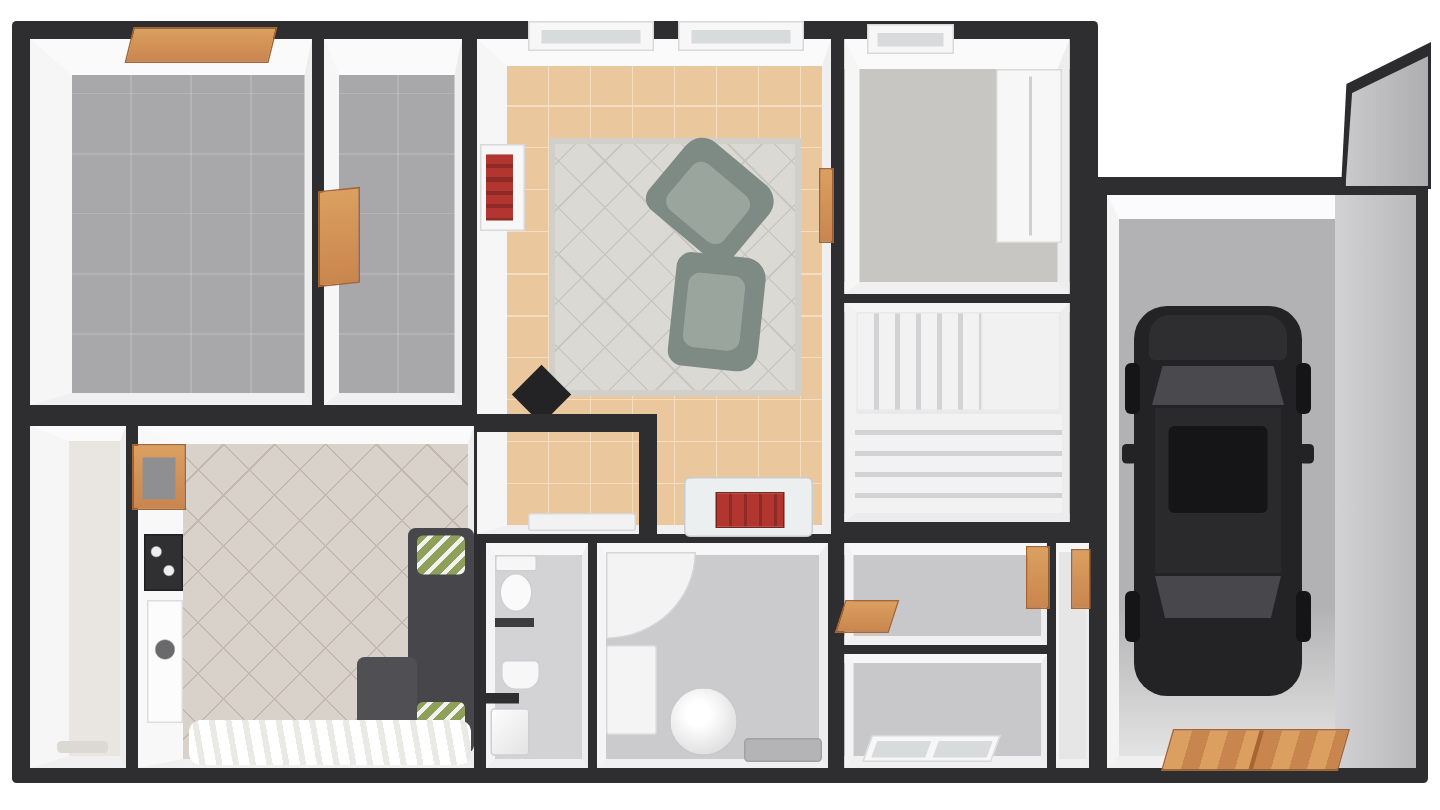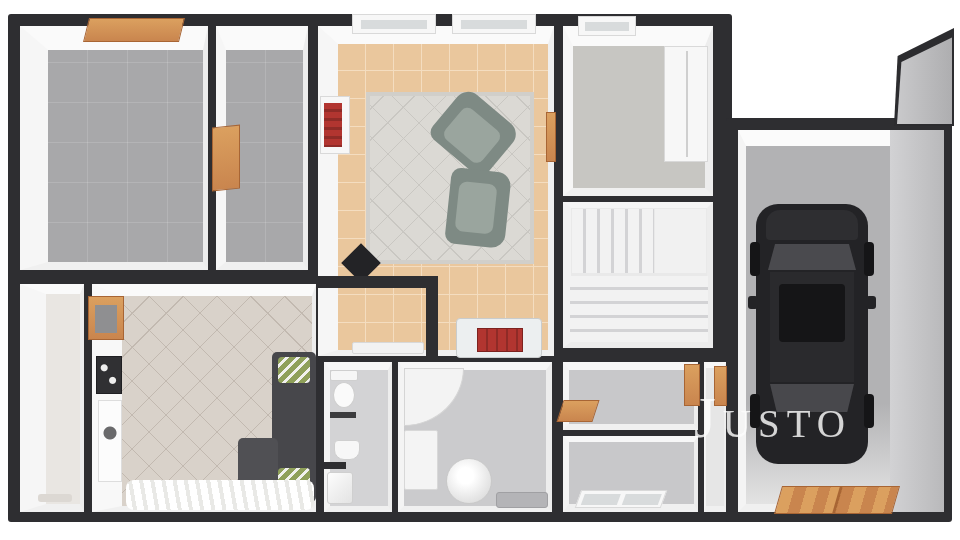--- a/index.html
+++ b/index.html
@@ -165,15 +165,14 @@
     <div class="abs" style="left:23px;top:86px;width:66px;height:58px;background:#151517;border-radius:4px;"></div>
     <div class="abs" style="left:14px;top:186px;width:84px;height:28px;background:#48484c;clip-path:polygon(0 0,100% 0,92% 100%,8% 100%);"></div>
     <div class="abs" style="left:-8px;top:98px;width:10px;height:13px;background:var(--car-body);border-radius:3px;"></div>
     <div class="abs" style="left:110px;top:98px;width:10px;height:13px;background:var(--car-body);border-radius:3px;"></div>
   </div>
 
   <div class="abs wood" style="left:778px;top:486px;width:118px;height:28px;transform:skewX(-16deg);background:repeating-linear-gradient(90deg,var(--wood-light) 0 12px,var(--wood) 12px 24px);">
     <div class="abs" style="left:57px;top:0;width:3px;height:26px;background:var(--wood-dark);"></div>
   </div>
 
-  <div class="abs watermark" style="left:678px;top:388px;width:190px;height:62px;">Justo</div>
 
 </div>
 
 </body></html>

